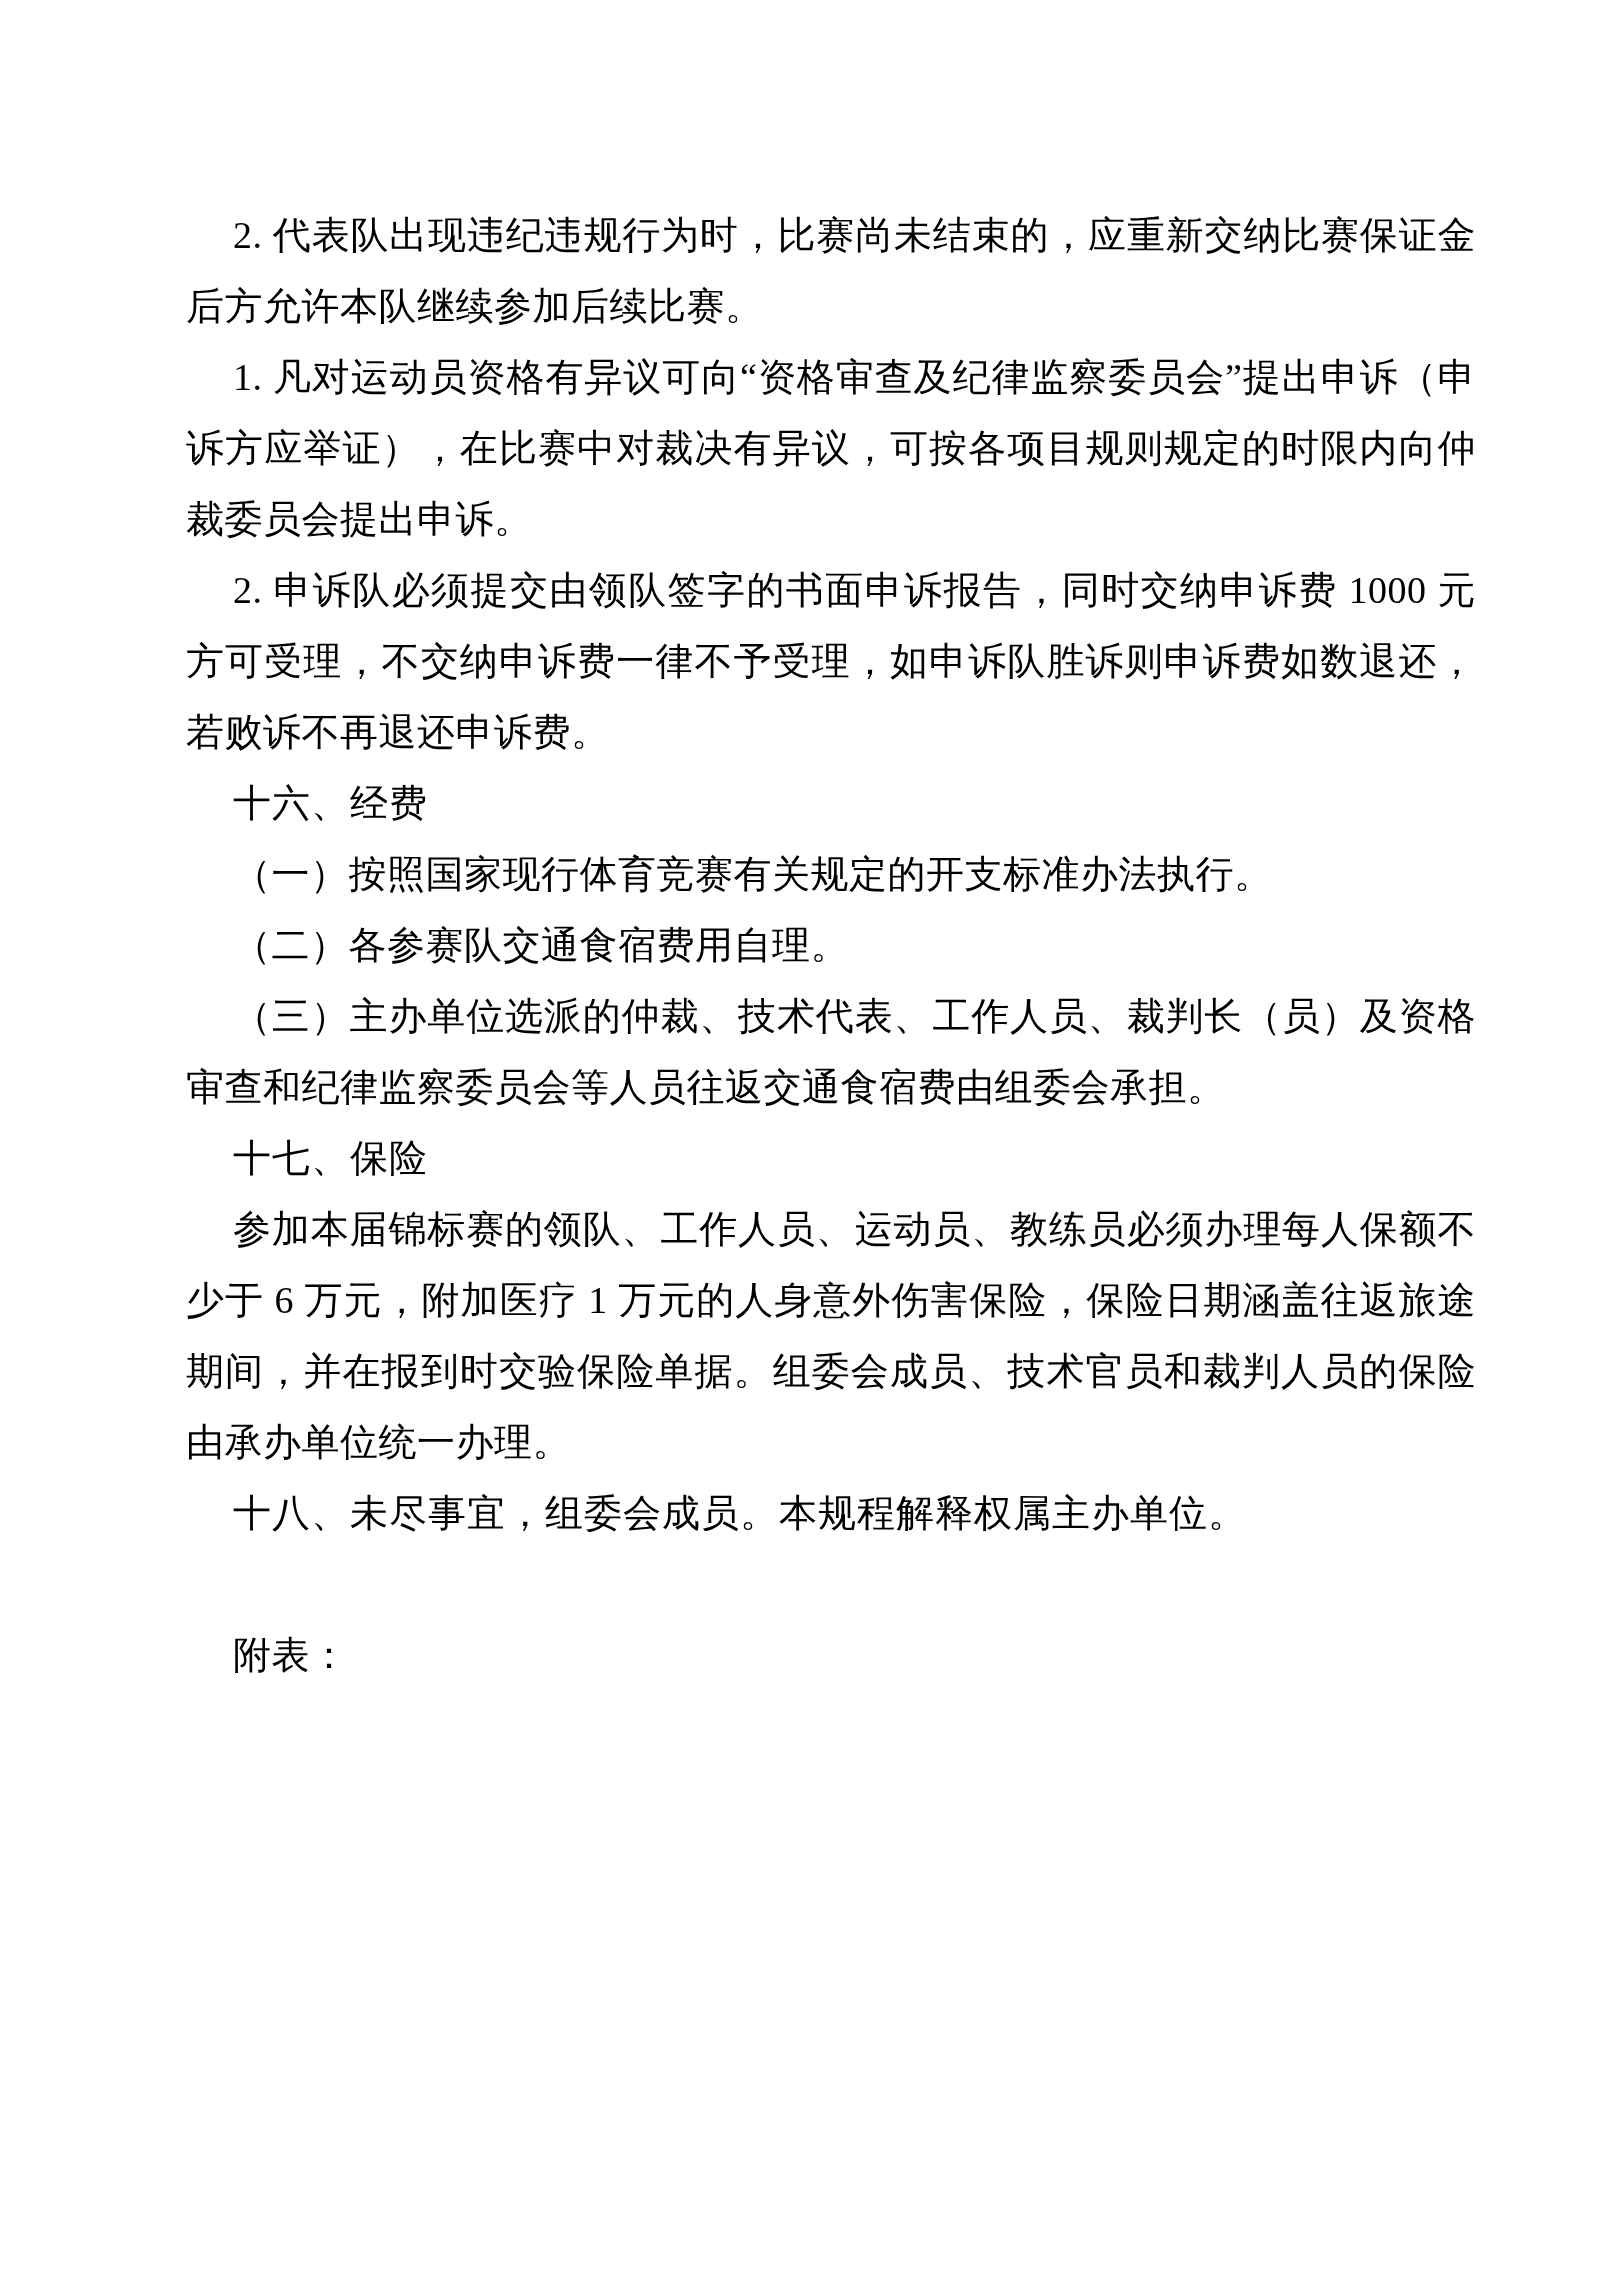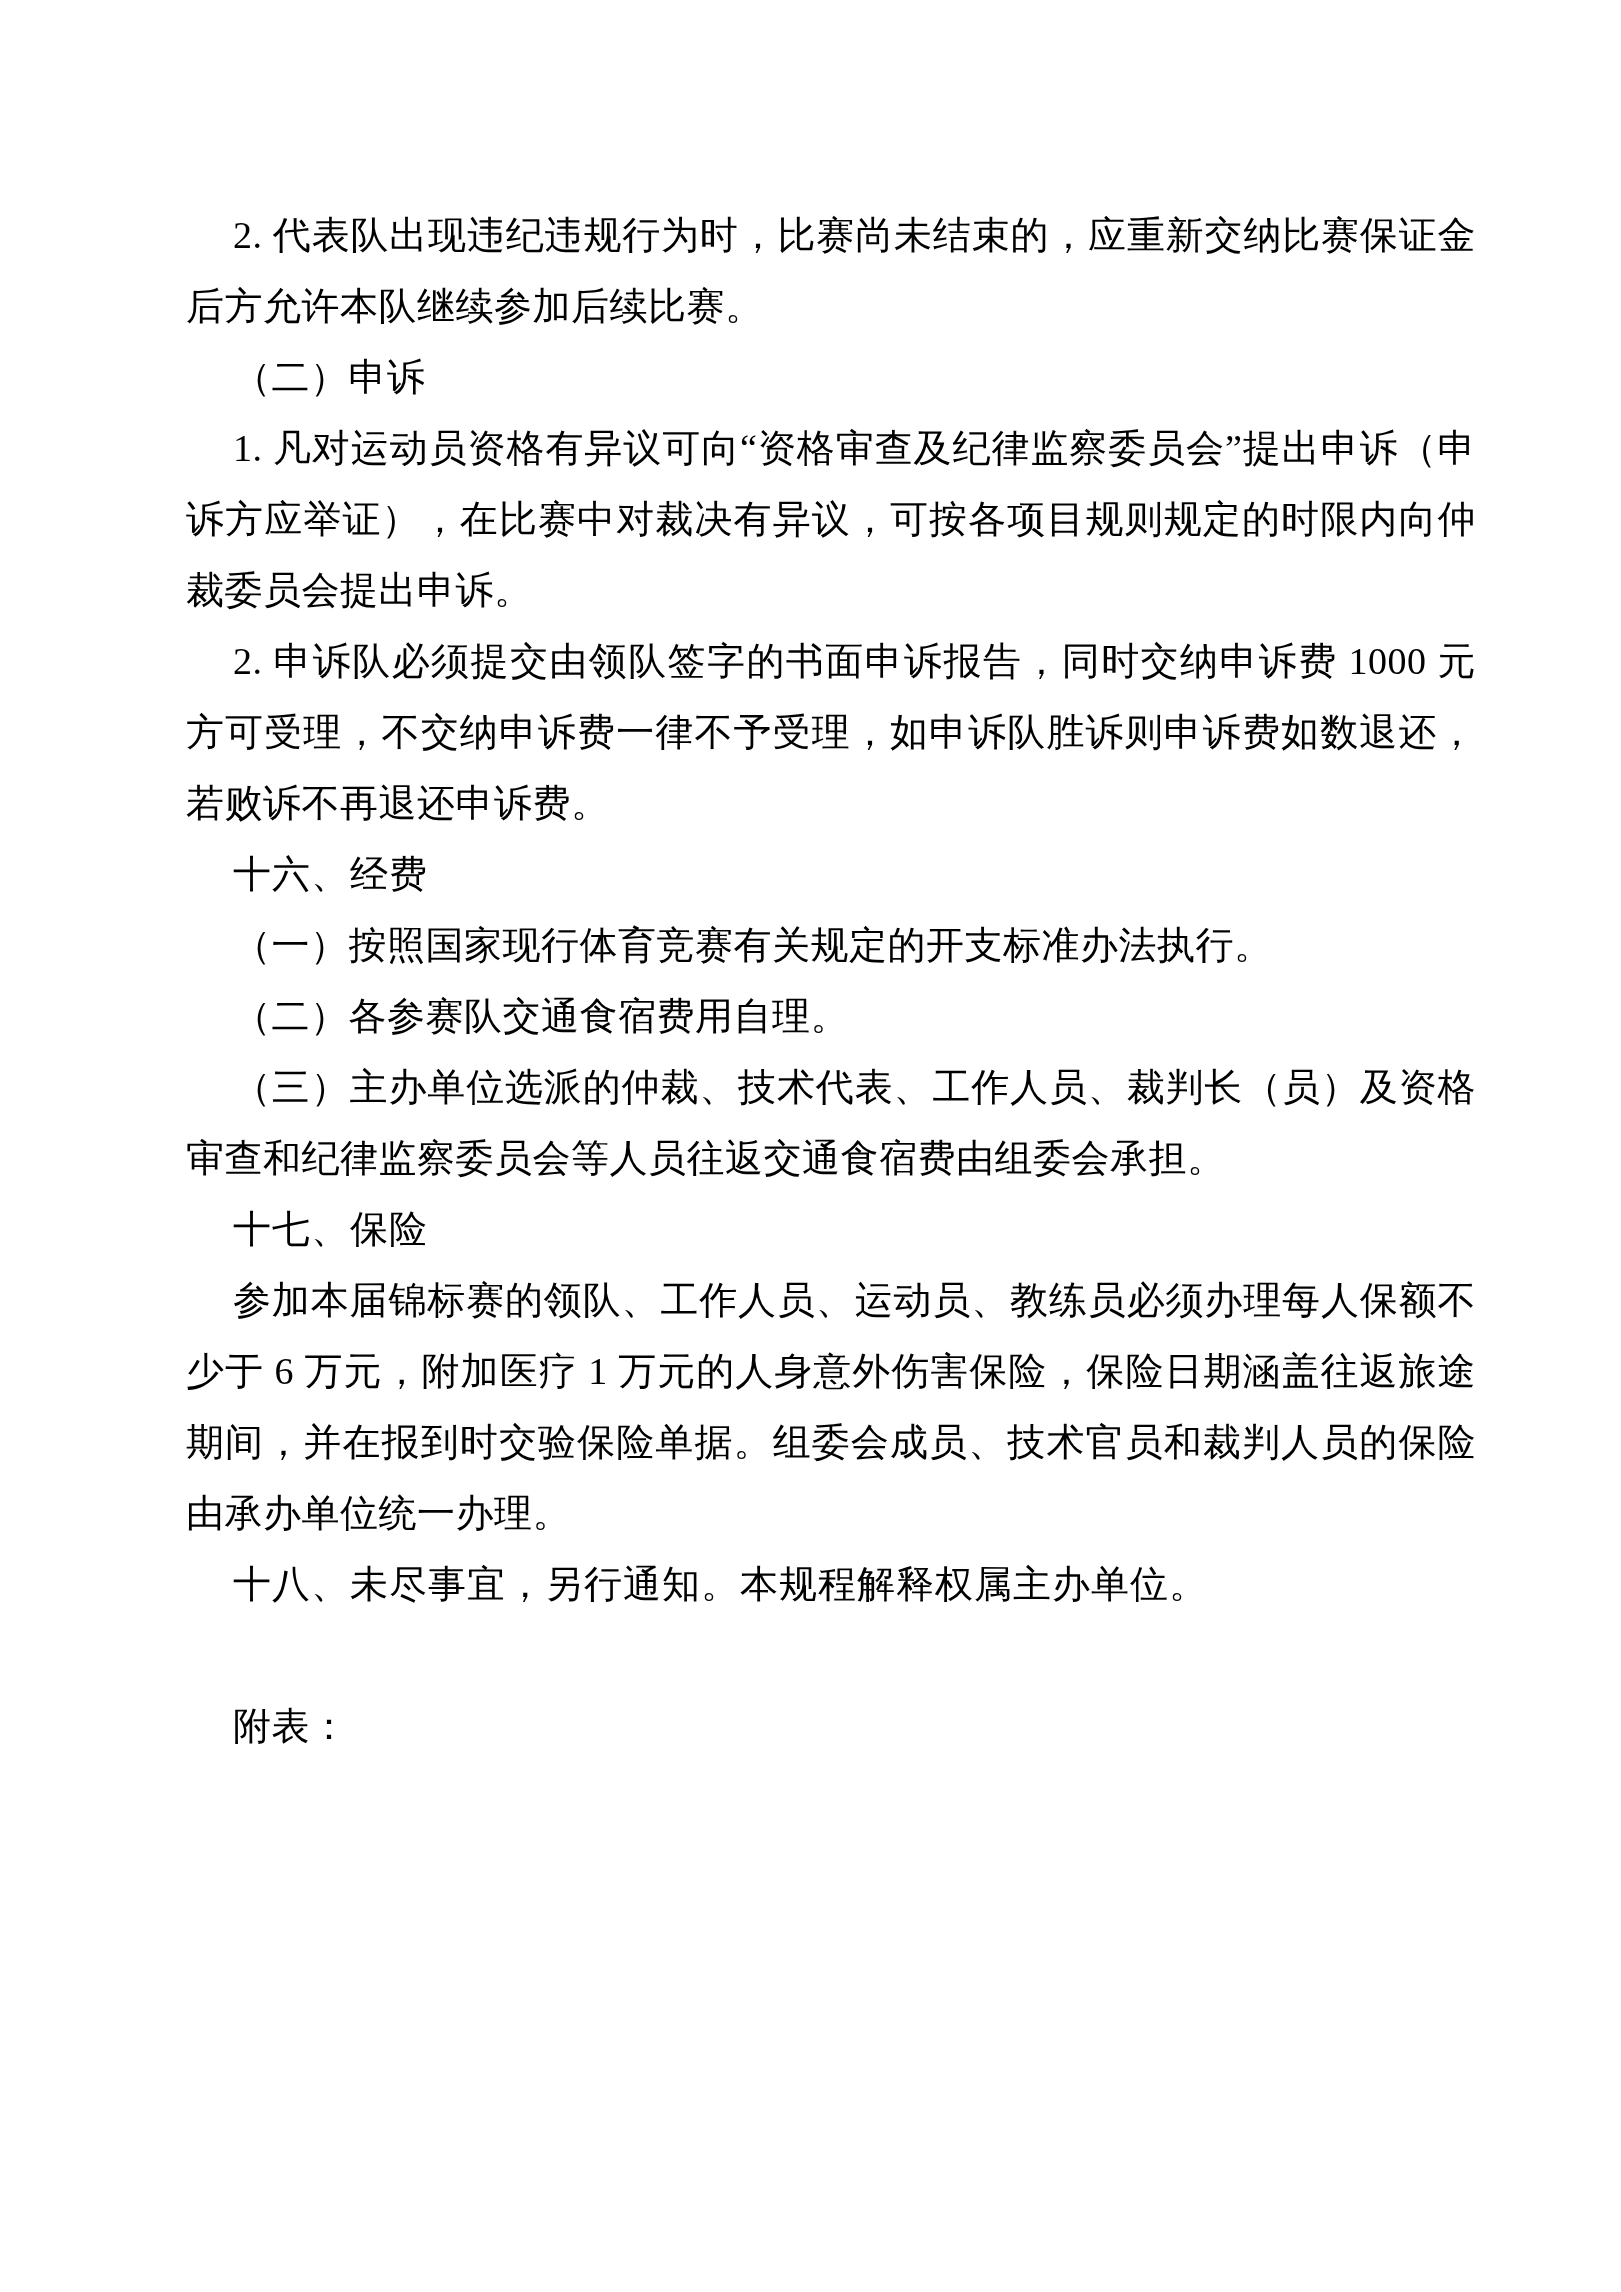--- a/index.html
+++ b/index.html
@@ -63,39 +63,38 @@
   }
 </style>
 </head>
 <body>
 
 <div class="page">
   <div class="content">
 
     <p class="body-indent">2. 代表队出现违纪违规行为时，比赛尚未结束的，应重新交纳比赛保证金后方允许本队继续参加后续比赛。</p>
 
-    <p class="body-indent">（二）申诉</p>
 
     <p class="body-indent">1. 凡对运动员资格有异议可向“资格审查及纪律监察委员会”提出申诉（申诉方应举证），在比赛中对裁决有异议，可按各项目规则规定的时限内向仲裁委员会提出申诉。</p>
 
     <p class="body-indent">2. 申诉队必须提交由领队签字的书面申诉报告，同时交纳申诉费 1000 元方可受理，不交纳申诉费一律不予受理，如申诉队胜诉则申诉费如数退还，若败诉不再退还申诉费。</p>
 
     <p class="heading">十六、经费</p>
 
     <p class="body-indent">（一）按照国家现行体育竞赛有关规定的开支标准办法执行。</p>
 
     <p class="body-indent">（二）各参赛队交通食宿费用自理。</p>
 
     <p class="body-indent">（三）主办单位选派的仲裁、技术代表、工作人员、裁判长（员）及资格审查和纪律监察委员会等人员往返交通食宿费由组委会承担。</p>
 
     <p class="heading">十七、保险</p>
 
     <p class="body-indent">参加本届锦标赛的领队、工作人员、运动员、教练员必须办理每人保额不少于 6 万元，附加医疗 1 万元的人身意外伤害保险，保险日期涵盖往返旅途期间，并在报到时交验保险单据。组委会成员、技术官员和裁判人员的保险由承办单位统一办理。</p>
 
-    <p class="heading">十八、未尽事宜，另行通知。本规程解释权属主办单位。</p>
+    <p class="heading">十八、未尽事宜，组委会成员。本规程解释权属主办单位。</p>
 
     <div class="appendix">
       <span class="appendix-label">附表：</span>
     </div>
 
   </div>
 </div>
 
 
 </body></html>

